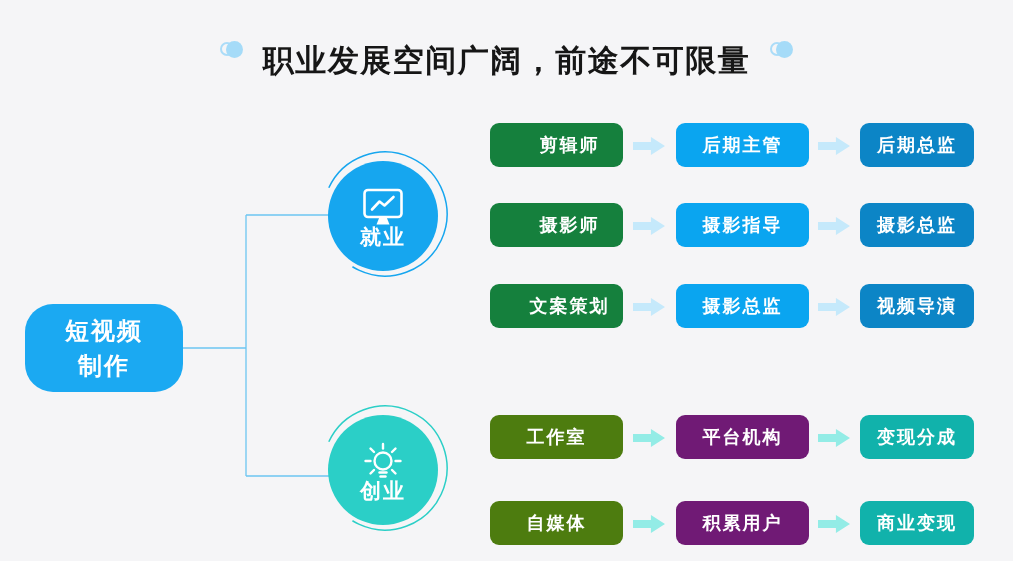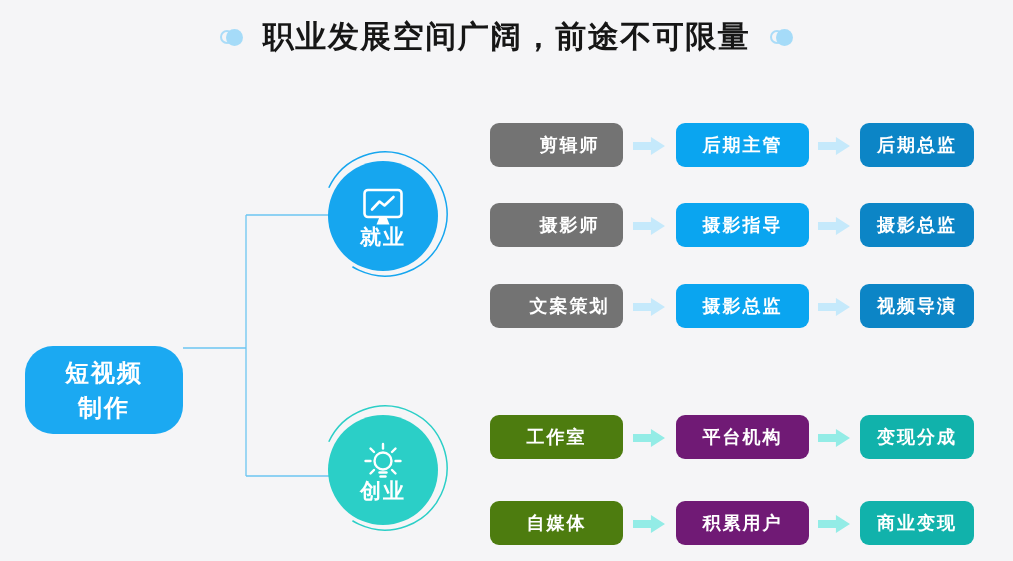--- a/index.html
+++ b/index.html
@@ -2,30 +2,30 @@
 <html><head>
 <meta charset="utf-8">
 <style>
   * { margin:0; padding:0; box-sizing:border-box; }
   html,body { width:1013px; height:561px; }
   body { font-family:"Liberation Sans","DejaVu Sans",sans-serif; background:#f5f5f7; }
   .stage { position:relative; width:1013px; height:561px; background:#f5f5f7; overflow:hidden; }
 
   
   .title-bar { position:absolute; top:16px; left:0; width:100%; display:flex; align-items:center; justify-content:center; gap:20px; }
-  .page-title { font-size:31px; font-weight:800; color:#161616; letter-spacing:1.5px; white-space:nowrap; }
+  .page-title { font-size:31px; font-weight:800; color:#161616; letter-spacing:1.5px; white-space:nowrap;margin-top:24px; }
   .decor { display:flex; align-items:center; height:17px; }
   .decor .ring  { width:14px; height:14px; border:2px solid #abdcf8; border-radius:50%; background:transparent; }
   .decor .dot   { width:17px; height:17px; border-radius:50%; background:#a5dbf8; margin-left:-8px; }
 
   
   .root-node { position:absolute; left:25px; top:304px; width:158px; height:88px;
     background:#1ba9f2; border-radius:28px; color:#fff; text-align:center;
     display:flex; flex-direction:column; justify-content:center; gap:3px;
-    font-size:24px; font-weight:700; letter-spacing:2px;margin-top:42px; }
+    font-size:24px; font-weight:700; letter-spacing:2px; }
 
   
   .connectors { position:absolute; left:0; top:0; pointer-events:none; }
 
   
   .branch-ring { position:absolute; pointer-events:none; }
   .branch-node { position:absolute; width:110px; height:110px; border-radius:50%;
     color:#fff; text-align:center; }
   .branch-node .node-icon { display:block; margin:26px auto 0; }
   .branch-node .node-label { position:absolute; left:0; top:62px; width:100%;
@@ -34,21 +34,21 @@
   .branch-startup    { background:#2bcfc7; left:328px; top:415px;font-family:Liberation Serif, serif; }
 
   
   .flow-row { position:absolute; left:490px; width:504px; height:44px; }
   .step { position:absolute; top:0; height:44px; border-radius:9px; color:#fff;
     display:flex; align-items:center; justify-content:center;
     font-size:18px; font-weight:700; letter-spacing:2px; }
   .step.s1 { left:0;     width:133px; }
   .step.s2 { left:186px; width:133px; }
   .step.s3 { left:370px; width:114px; }
-  .c-b1 { background:#737373;padding-left:26px; } .c-b2 { background:#0aa5f0; } .c-b3 { background:#0c85c6; }
+  .c-b1 { background:#15803d;padding-left:26px; } .c-b2 { background:#0aa5f0; } .c-b3 { background:#0c85c6; }
   .c-t1 { background:#4d7c0f; } .c-t2 { background:#701a75; } .c-t3 { background:#11b2ab; }
 
   .arrow { position:absolute; top:14px; width:32px; height:18px;
     clip-path:polygon(0 28%,56% 28%,56% 0,100% 50%,56% 100%,56% 72%,0 72%); }
   .arrow.a1 { left:143px; } .arrow.a2 { left:328px; }
   .arrow.blue { background:#c5e9fb; } .arrow.teal { background:#93ece6; }
 
   .row-1 { top:123px; } .row-2 { top:203px; } .row-3 { top:284px; }
   .row-4 { top:415px; } .row-5 { top:501px; }
 </style>

